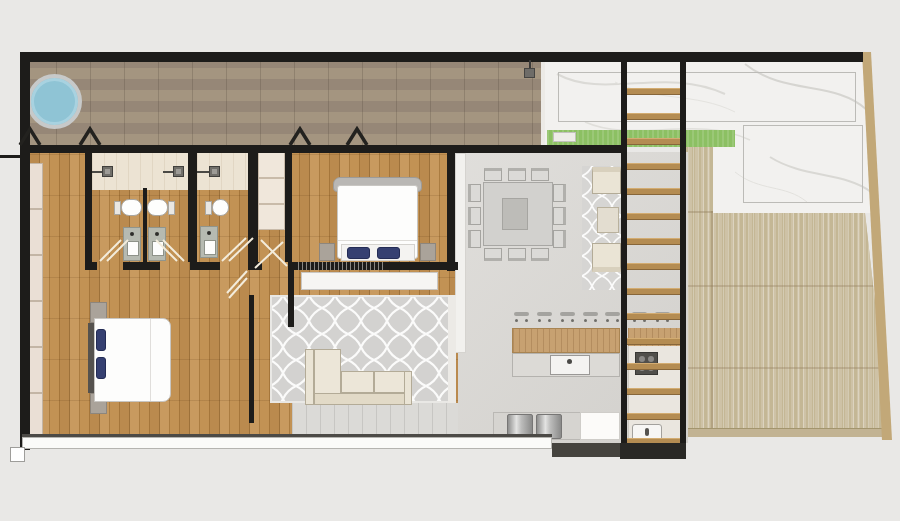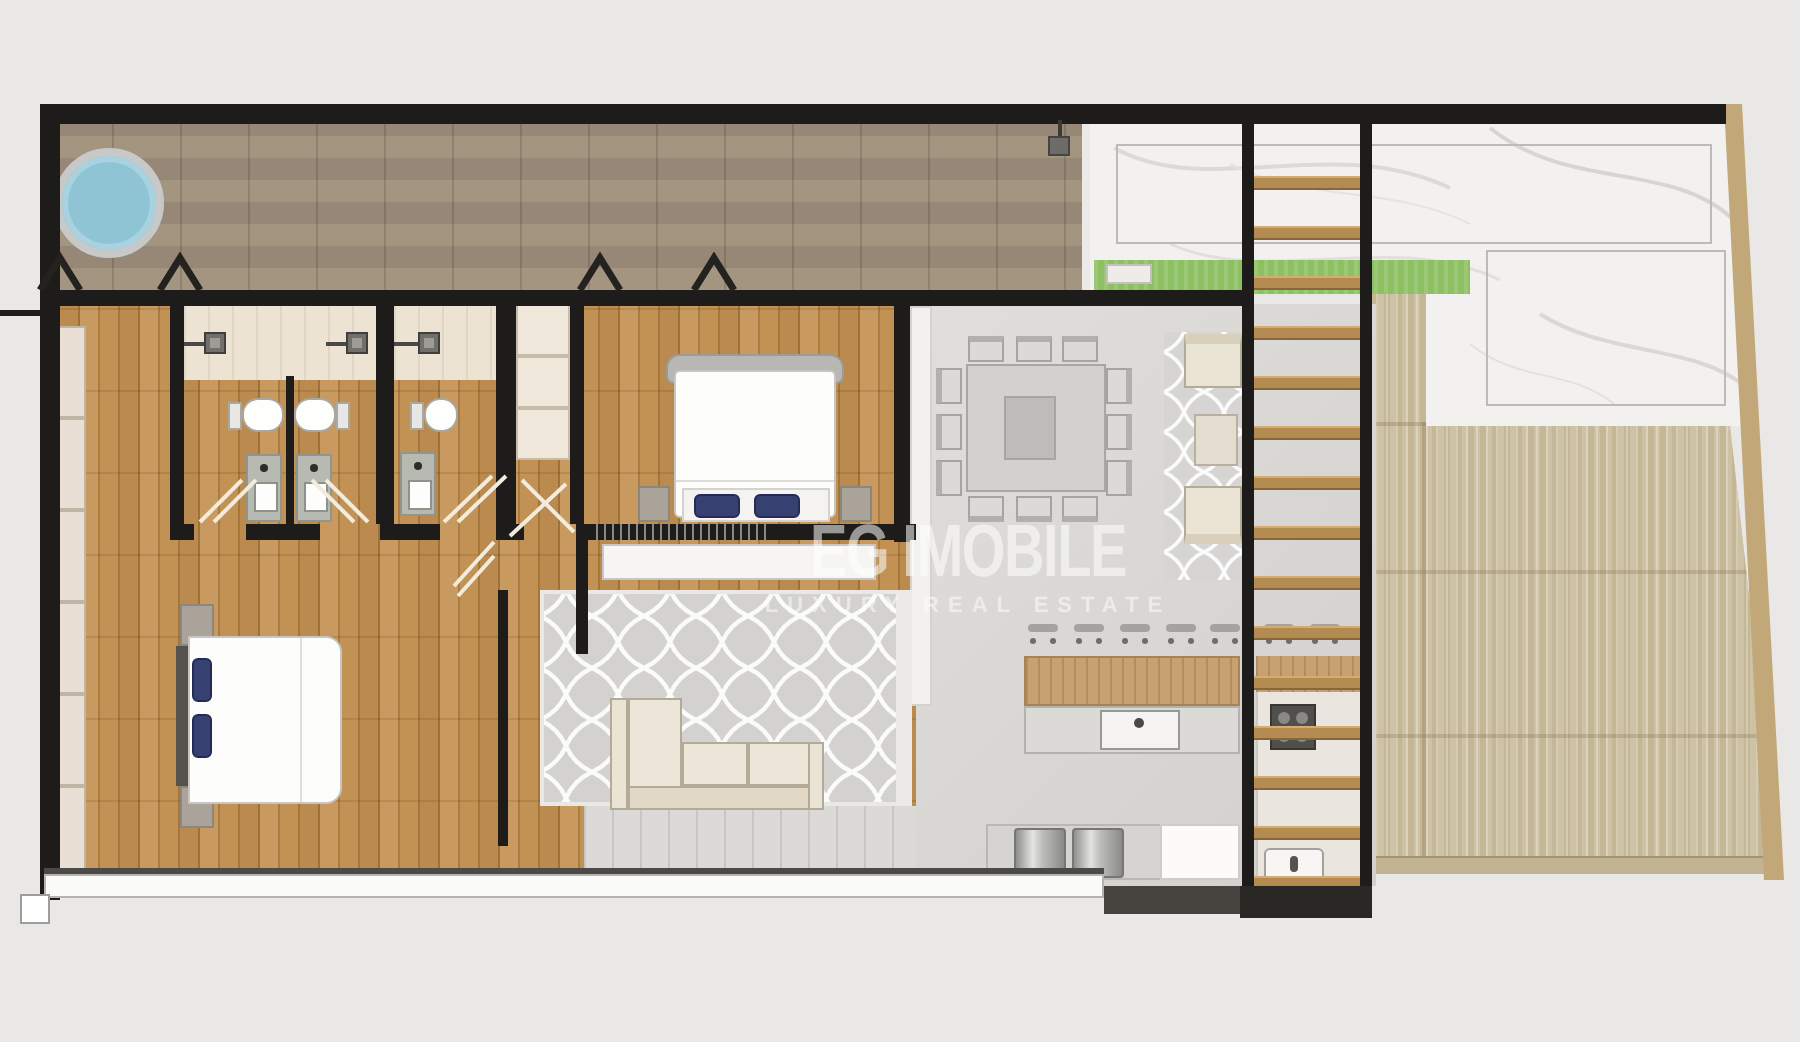--- a/index.html
+++ b/index.html
@@ -311,18 +311,14 @@
         <line x1="163" y1="240" x2="184" y2="261"></line>
       <line x1="222" y1="261" x2="246" y2="238"></line>
         <line x1="229" y1="261" x2="253" y2="238"></line>
       <line x1="247" y1="271" x2="227" y2="293"></line>
         <line x1="247" y1="278" x2="229" y2="298"></line>
       <line x1="255" y1="268" x2="283" y2="242"></line>
         <line x1="261" y1="240" x2="287" y2="266"></line>
     </g>
   </svg>
 
-  <div id="watermark">
-    <div class="t1">EG IMOBILE</div>
-    <div class="t2">LUXURY REAL ESTATE</div>
-  </div>
 
 </div>
 
 </body></html>

